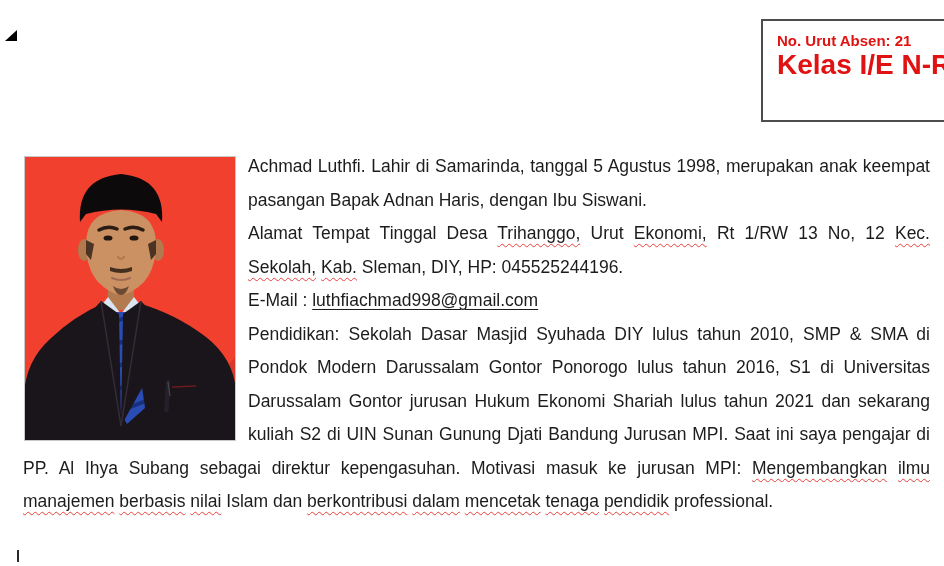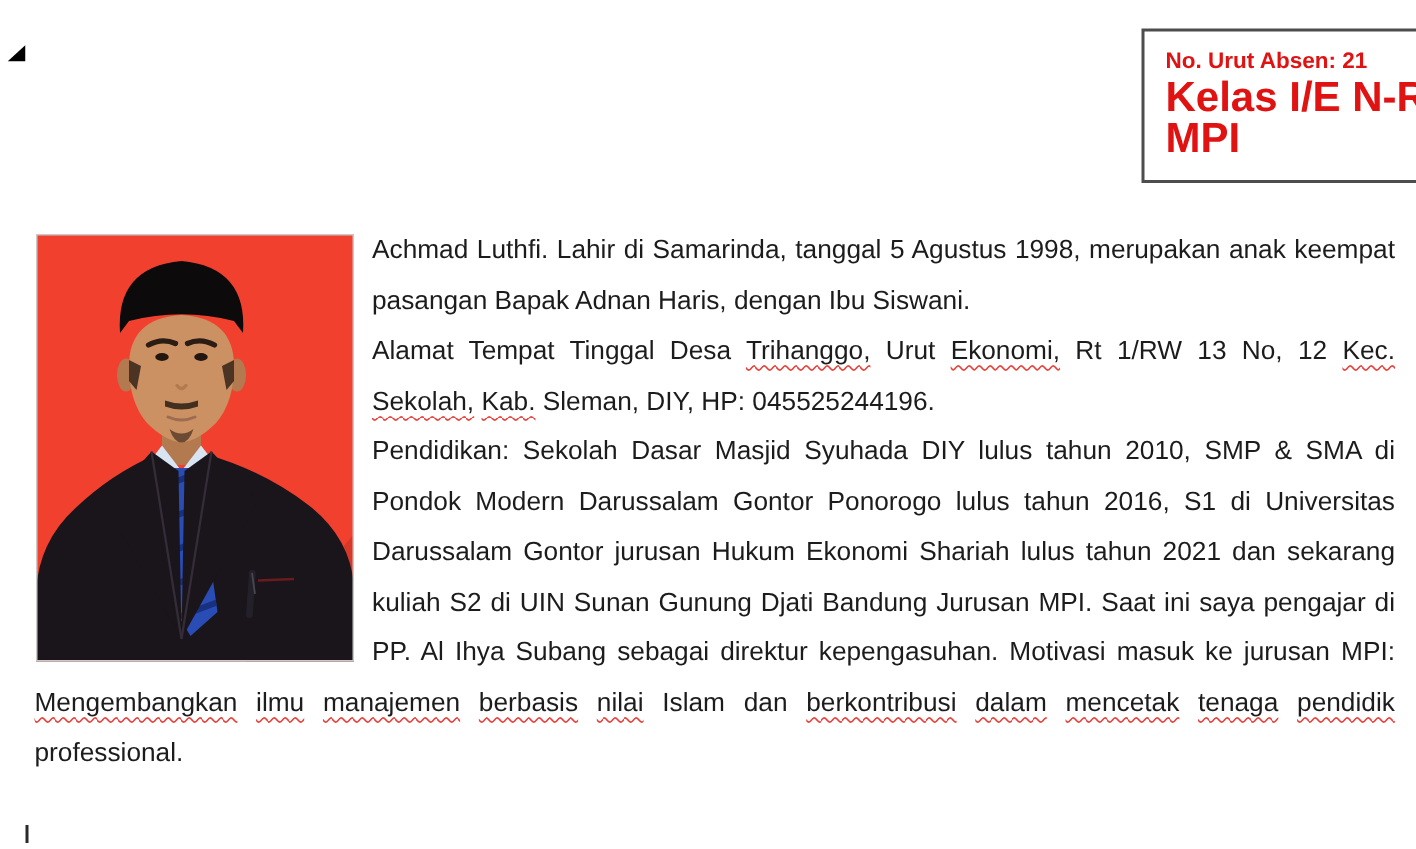--- a/index.html
+++ b/index.html
@@ -38,21 +38,20 @@
 
 <div class="page">
 
   <svg class="corner-marker" viewBox="0 0 12 11">
     <polygon points="12,0 12,11 0,11" fill="#000000"></polygon>
   </svg>
 
   <div class="note-box">
     <div class="nb-small">No. Urut Absen: 21</div>
     <div class="nb-large">Kelas I/E N-REG</div>
-    <div class="nb-large">MPI</div>
   </div>
 
   <div class="content">
 
     <svg class="photo" viewBox="0 0 212 285" role="img">
 
       <rect x="0" y="0" width="212" height="285" fill="#f2402f"></rect>
       <path d="M212,200 L212,285 L140,285 Z" fill="#8f1b10" opacity="0.25"></path>
 
       <path d="M84,126 L110,126 L110,150 Q97,158 84,150 Z" fill="#b27a4e"></path>
@@ -109,17 +108,18 @@
 
       <rect x="141" y="224" width="4.5" height="32" rx="2" transform="rotate(4 143 240)" fill="#23202a"></rect>
       <path d="M144,226 L146,240" fill="none" stroke="#4a4550" stroke-width="1.2"></path>
       <line x1="148" y1="231" x2="172" y2="230" stroke-width="1.6" stroke="#6b1a1f"></line>
 
       <rect x="0.5" y="0.5" width="211" height="284" fill="none" stroke="#c9c9c9"></rect>
     </svg>
 
     <p><span class="b">Achmad Luthfi.</span><span> Lahir di Samarinda, tanggal 5 Agustus 1998, merupakan anak keempat  pasangan Bapak Adnan Haris, dengan Ibu Siswani.</span></p>
     <p><span>Alamat Tempat Tinggal Desa </span><span class="sq">Trihanggo,</span><span> Urut </span><span class="sq">Ekonomi,</span><span> Rt 1/RW 13 No, 12 </span><span class="sq">Kec.</span><span> </span><span class="sq">Sekolah,</span><span> </span><span class="sq">Kab.</span><span> Sleman, DIY, HP: 045525244196.</span></p>
+    <p><span>E-Mail : </span><span class="u">luthfiachmad998@gmail.com</span></p>
     <p><span>Pendidikan: Sekolah Dasar Masjid Syuhada DIY lulus tahun 2010, SMP &amp; SMA di Pondok Modern Darussalam Gontor Ponorogo lulus tahun 2016, S1 di Universitas Darussalam Gontor jurusan Hukum Ekonomi Shariah lulus tahun 2021 dan sekarang kuliah S2  di UIN Sunan Gunung Djati Bandung Jurusan MPI. Saat ini saya pengajar di PP. Al Ihya Subang sebagai direktur kepengasuhan. Motivasi masuk ke jurusan MPI:  </span><span class="sq">Mengembangkan</span><span> </span><span class="sq">ilmu</span><span> </span><span class="sq">manajemen</span><span> </span><span class="sq">berbasis</span><span> </span><span class="sq">nilai</span><span> Islam dan </span><span class="sq">berkontribusi</span><span> </span><span class="sq">dalam</span><span> </span><span class="sq">mencetak</span><span> </span><span class="sq">tenaga</span><span> </span><span class="sq">pendidik</span><span> professional.</span></p>
   </div>
 
   <div class="text-cursor"></div>
 </div>
 
 </body></html>

